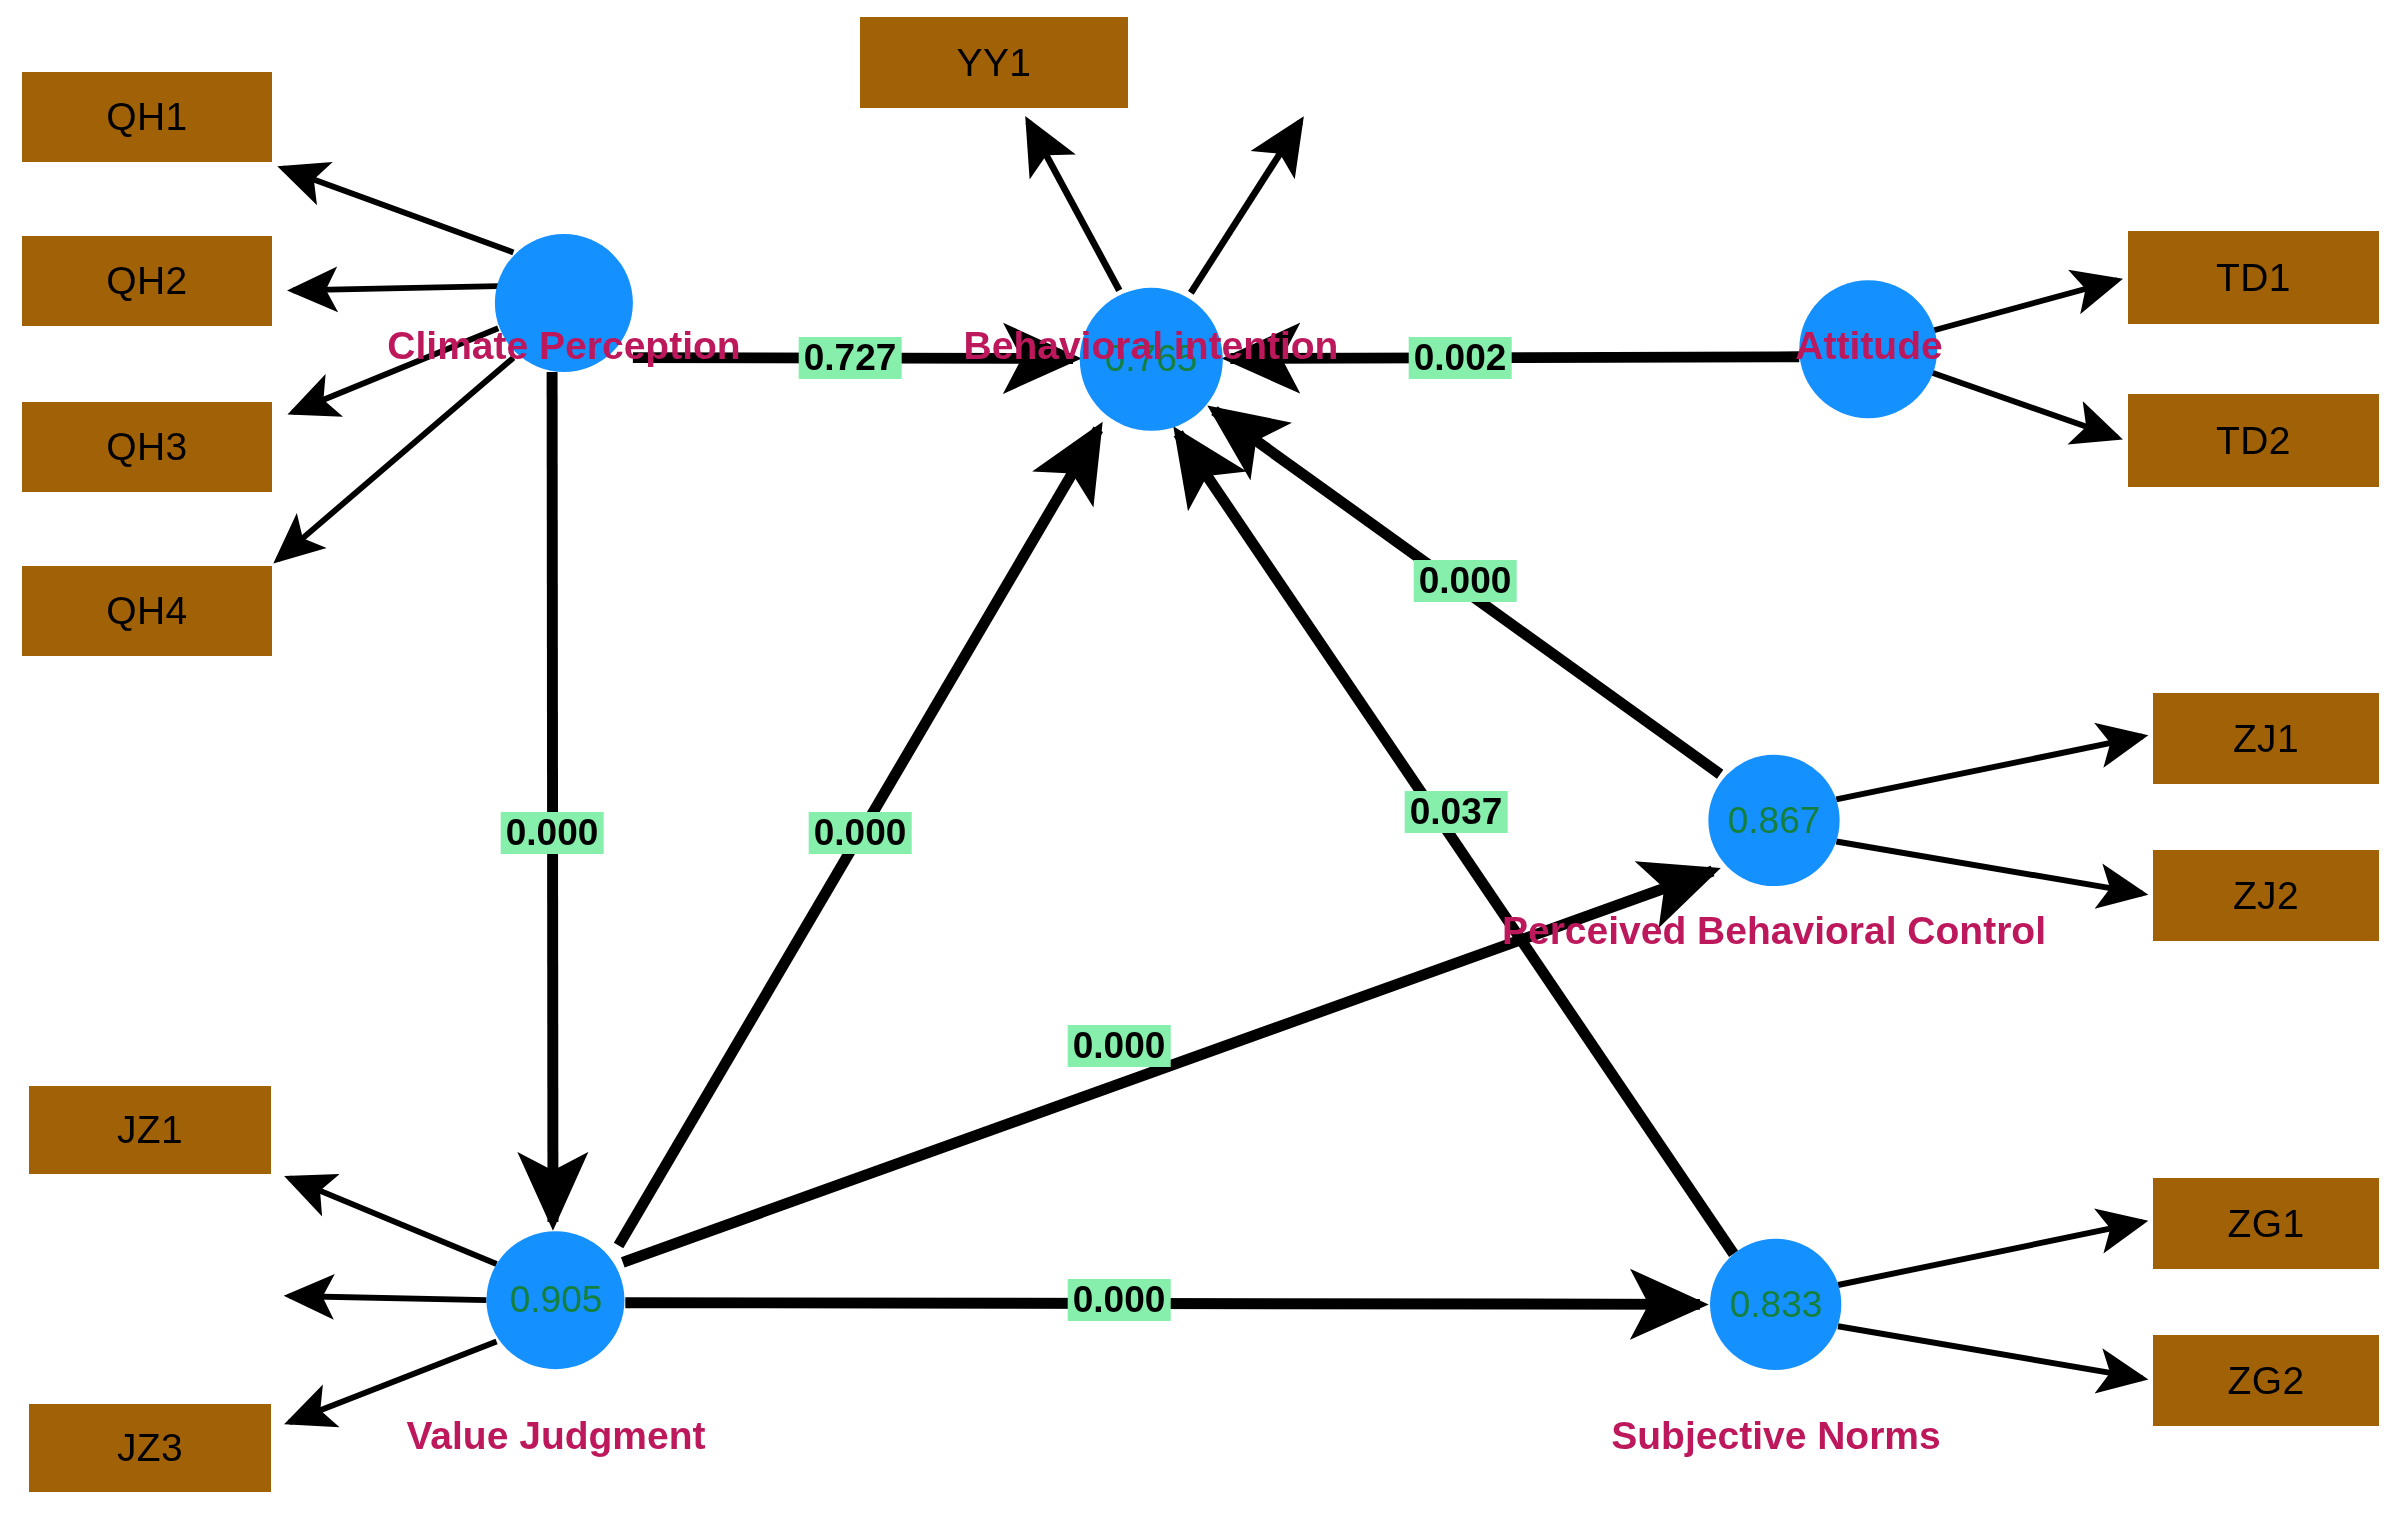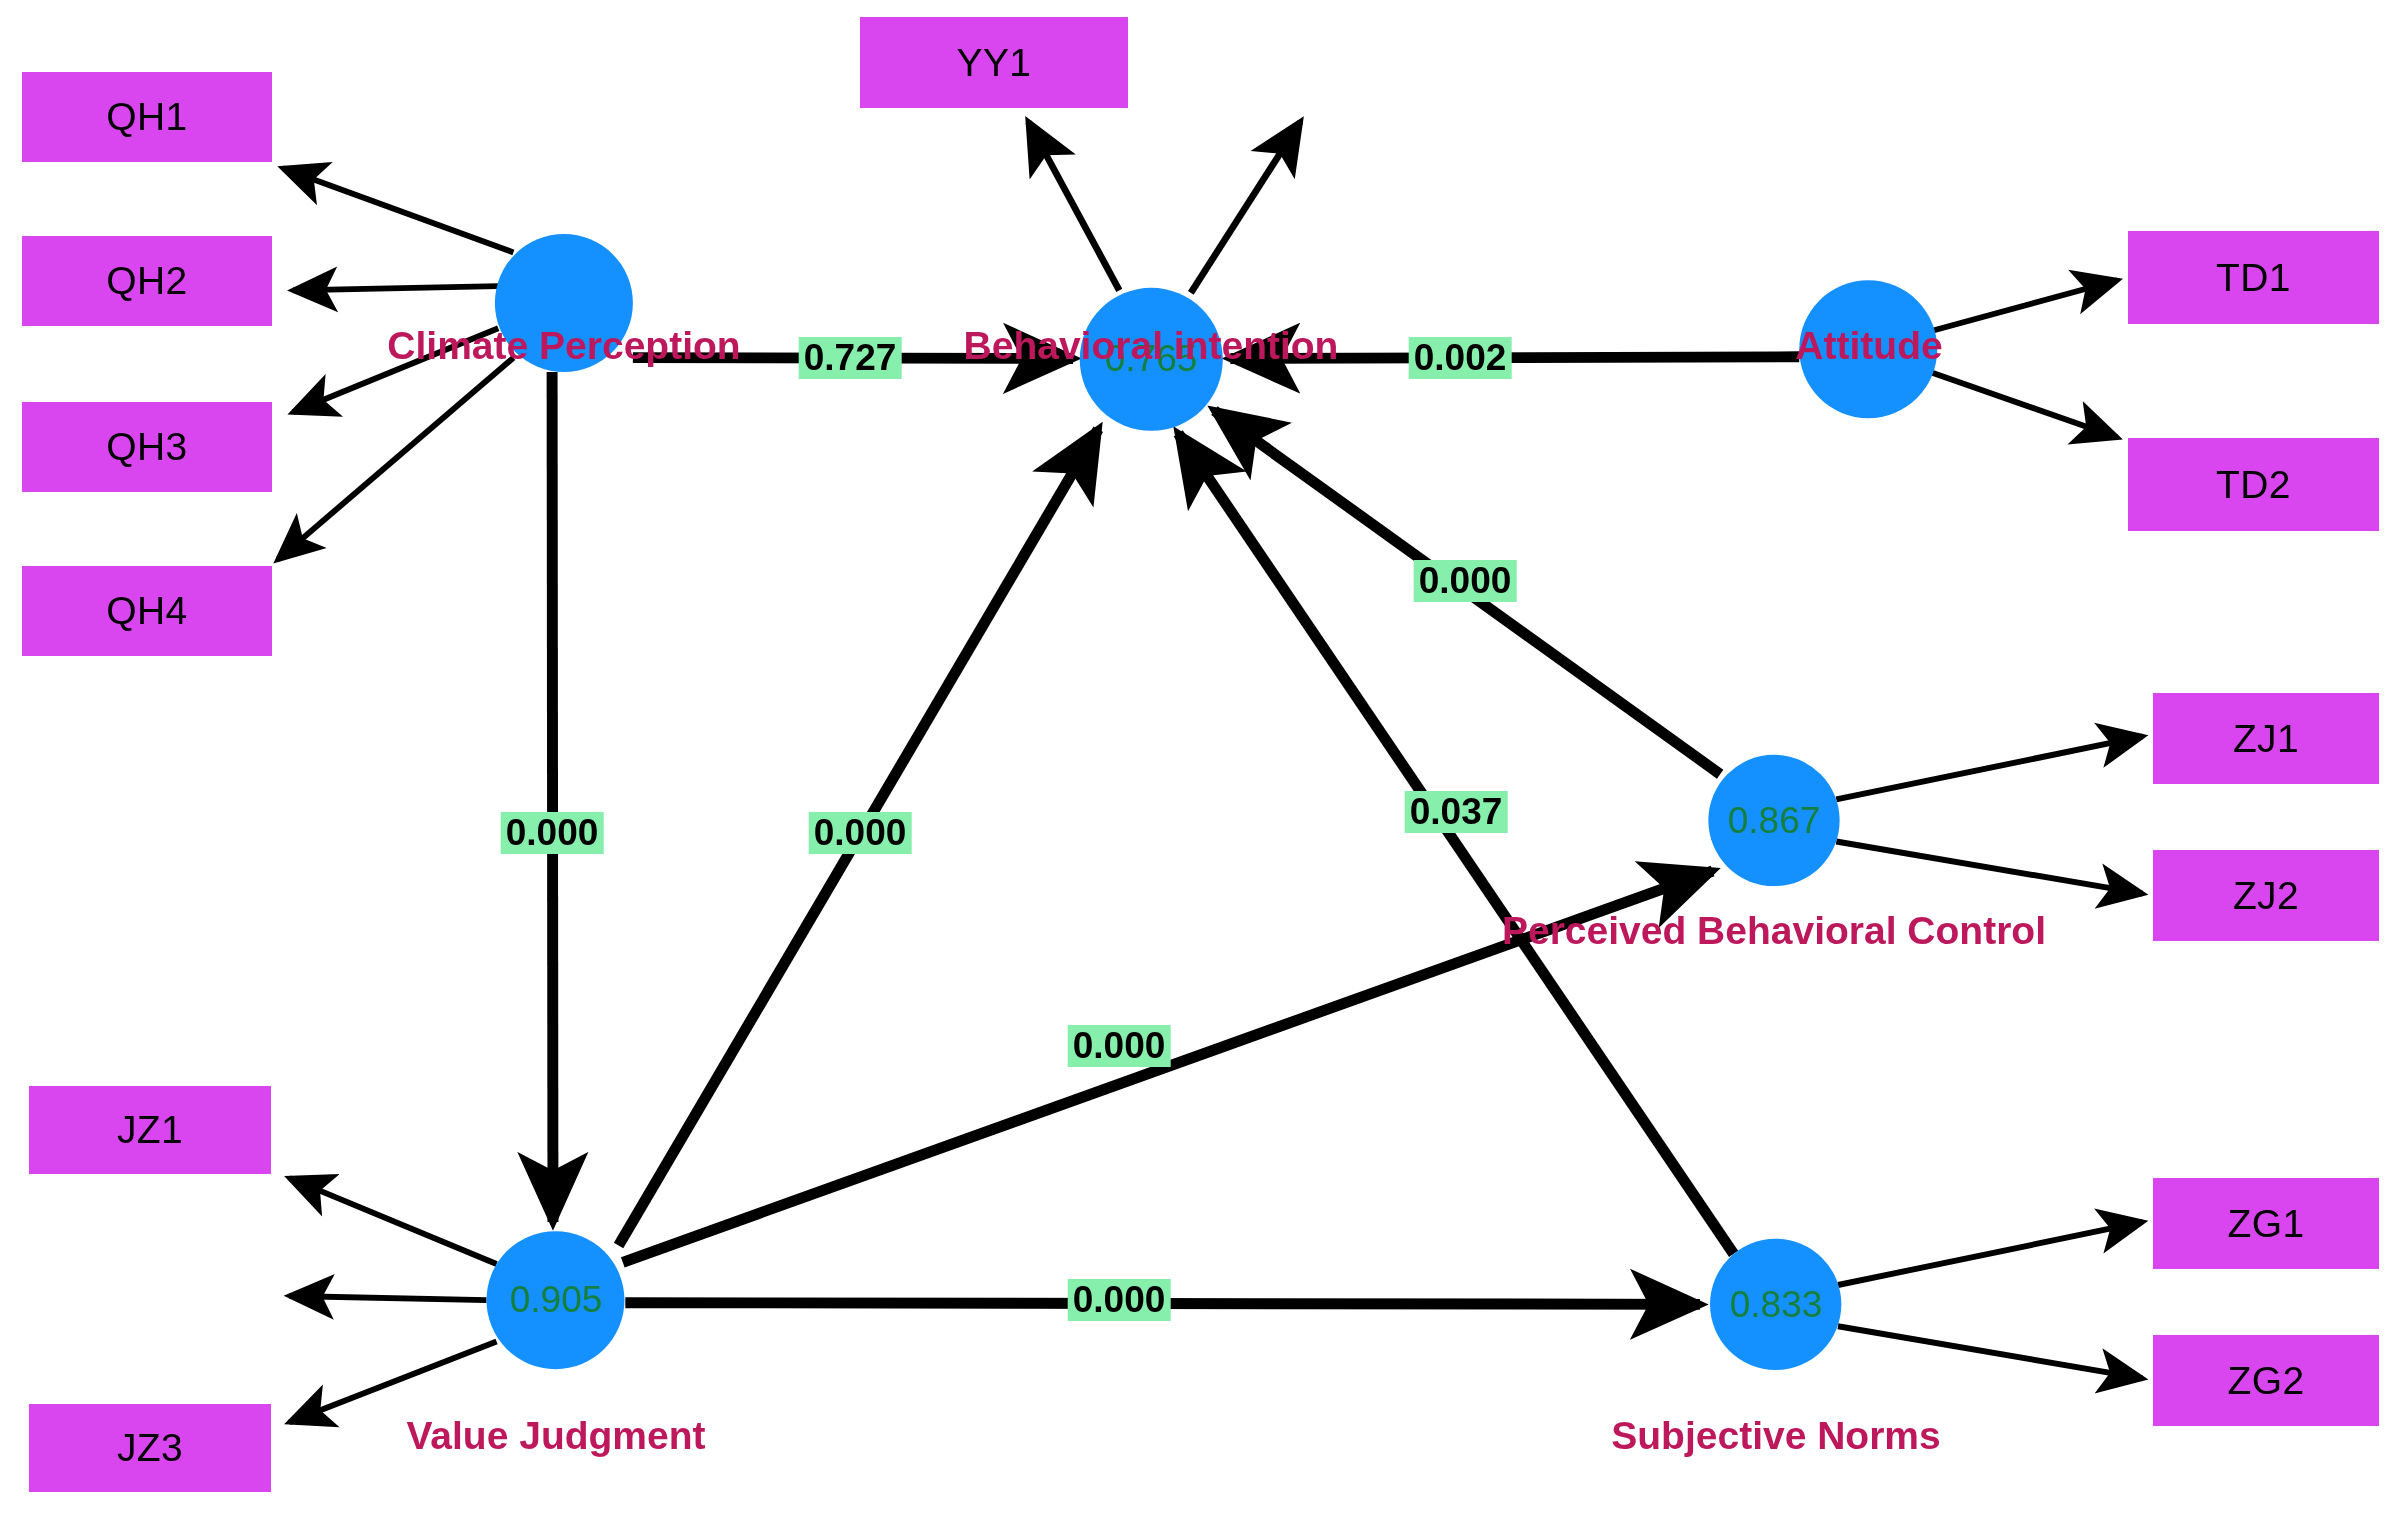--- a/index.html
+++ b/index.html
@@ -17,21 +17,21 @@
   }
   #sem-svg {
     position: absolute;
     left: 0;
     top: 0;
     width: 2401px;
     height: 1524px;
   }
   .indicator-box {
     position: absolute;
-    background: #d946ef;
+    background: #a16207;
     display: flex;
     align-items: center;
     justify-content: center;
     font-family: "Liberation Sans", sans-serif;
     font-size: 39px;
     color: #000000;
     letter-spacing: 0.4px;
   }
   .construct-label {
     position: absolute;
@@ -141,21 +141,21 @@
       <circle cx="2110" cy="1550" r="78" fill="#1590FF"></circle>
     </g>
   </svg>
 
   <div class="indicator-box" id="ind-0" style="left: 22px; top: 72px; width: 250px; height: 90px;">QH1</div>
   <div class="indicator-box" id="ind-1" style="left: 22px; top: 236px; width: 250px; height: 90px;">QH2</div>
   <div class="indicator-box" id="ind-2" style="left: 22px; top: 402px; width: 250px; height: 90px;">QH3</div>
   <div class="indicator-box" id="ind-3" style="left: 22px; top: 566px; width: 250px; height: 90px;">QH4</div>
   <div class="indicator-box" id="ind-4" style="left: 860px; top: 17px; width: 268px; height: 91px;">YY1</div>
   <div class="indicator-box" id="ind-6" style="left: 2128px; top: 231px; width: 251px; height: 93px;">TD1</div>
-  <div class="indicator-box" id="ind-7" style="left: 2128px; top: 394px; width: 251px; height: 93px; margin-top: 44px;">TD2</div>
+  <div class="indicator-box" id="ind-7" style="left: 2128px; top: 394px; width: 251px; height: 93px;">TD2</div>
   <div class="indicator-box" id="ind-8" style="left: 2153px; top: 693px; width: 226px; height: 91px;">ZJ1</div>
   <div class="indicator-box" id="ind-9" style="left: 2153px; top: 850px; width: 226px; height: 91px;">ZJ2</div>
   <div class="indicator-box" id="ind-10" style="left: 2153px; top: 1178px; width: 226px; height: 91px;">ZG1</div>
   <div class="indicator-box" id="ind-11" style="left: 2153px; top: 1335px; width: 226px; height: 91px;">ZG2</div>
   <div class="indicator-box" id="ind-12" style="left: 29px; top: 1086px; width: 242px; height: 88px;">JZ1</div>
   <div class="indicator-box" id="ind-14" style="left: 29px; top: 1404px; width: 242px; height: 88px;">JZ3</div>
 
   <div class="node-value" id="nv-0" style="left: 564px; top: 303px;"></div>
   <div class="node-value" id="nv-1" style="left: 1151px; top: 359px;">0.765</div>
   <div class="node-value" id="nv-2" style="left: 1869px; top: 349px;"></div>

